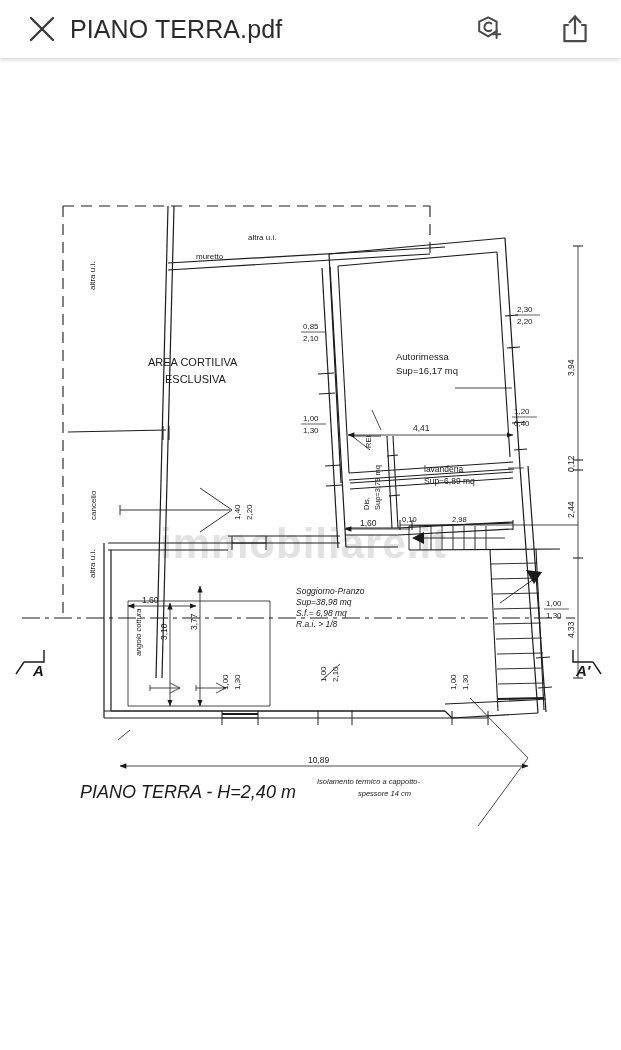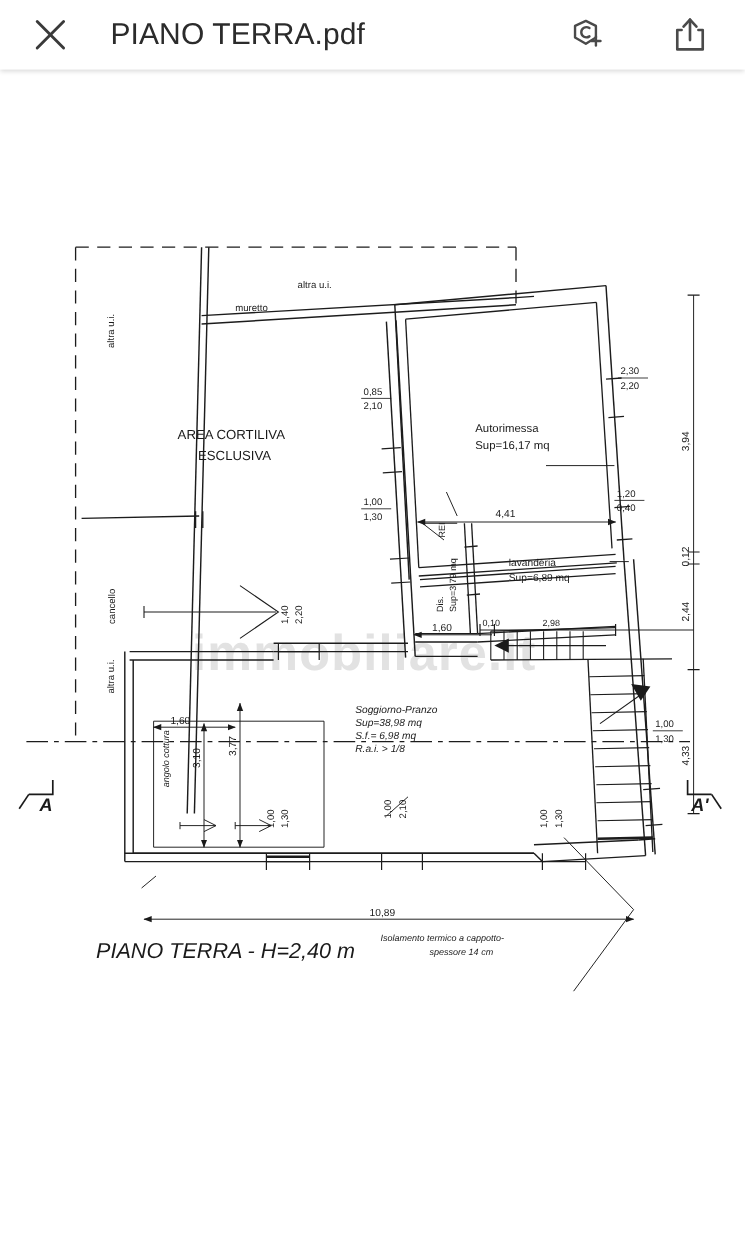--- a/index.html
+++ b/index.html
@@ -31,21 +31,20 @@
     width: 56px;
     height: 56px;
     margin-left: 14px;
     display: flex;
     align-items: center;
     justify-content: center;
     cursor: pointer;
   }
   .hdr-title {
     flex: 0 0 auto;
-    margin-left: 22px;
     font-size: 25px;
     color: #2b2b2b;
     letter-spacing: 0.1px;
     white-space: nowrap;
   }
   .hdr-spacer { flex: 1 1 auto; }
   .hdr-btn {
     width: 48px;
     height: 48px;
     display: flex;

